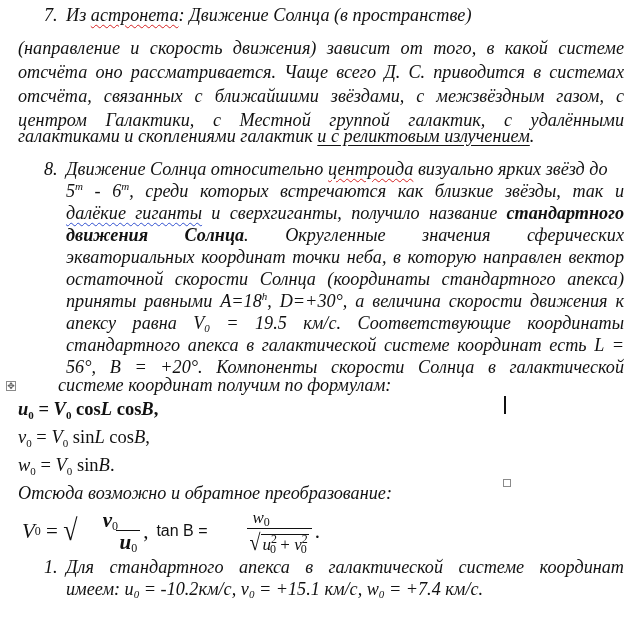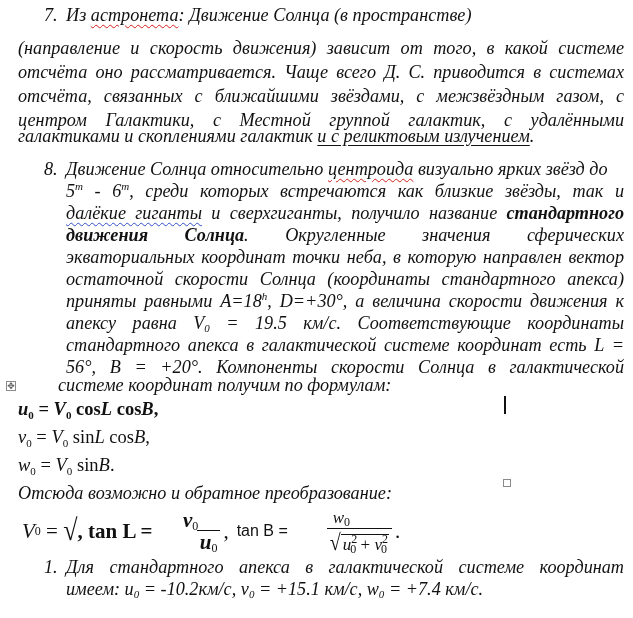--- a/index.html
+++ b/index.html
@@ -123,21 +123,20 @@
 
 <div class="line" style="left:18px; top:482px;">Отсюда возможно и обратное преобразование:</div>
 
 <div class="big-formula">
   <span class="v">V</span>
     <sub>0</sub>
   <span style="white-space:pre"> = </span>
   <span class="sqrt">
     <span class="rad">√</span>
   </span>
-  <span class="bold" style="white-space:pre">, tan L = </span>
   <span class="frac">
     <span class="n"><span class="bv">v</span><sub>0</sub></span>
     <span class="d"><span class="bv">u</span><sub>0</sub></span>
   </span>
   <span>,</span>
   <span class="tanb" style="margin-left:8px">tan B = </span>
   <span class="frac" style="font-size:17px">
     <span class="n"><span class="v">w</span><sub>0</sub></span>
     <span class="d" style="border-top-color:#111">
       <span class="sqrt">

